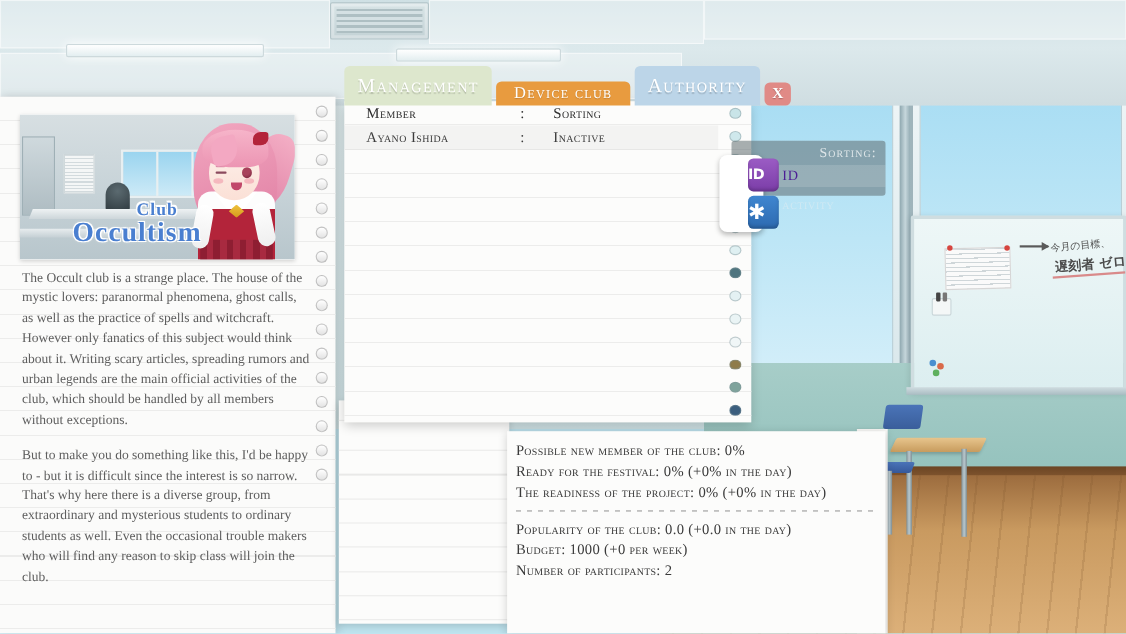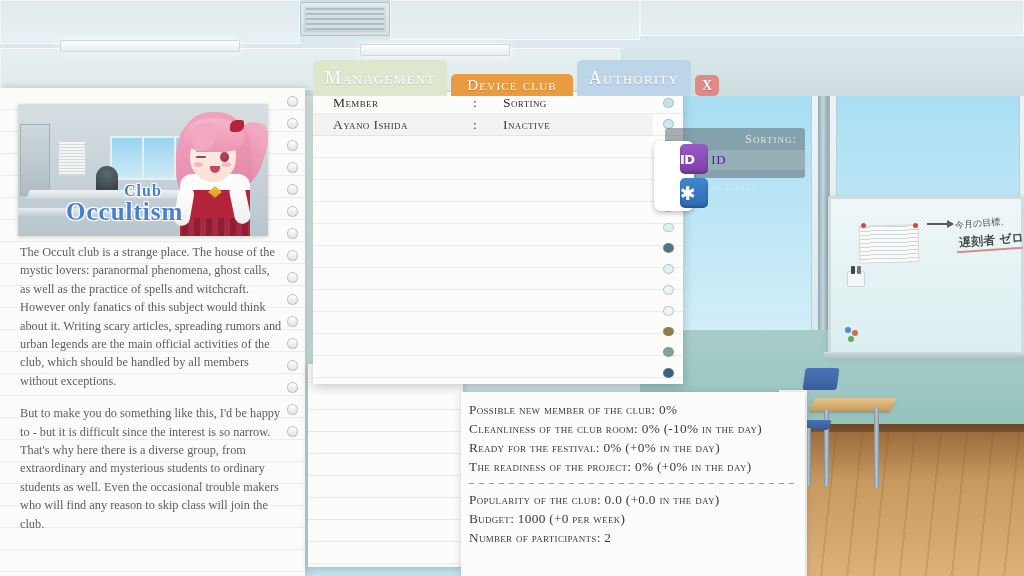--- a/index.html
+++ b/index.html
@@ -629,21 +629,20 @@
     <span>ID</span>
   </div>
   <div class="sort-btn sort-btn-act">
     <span>✱</span>
   </div>
 </div>
 
 <div id="stats-panel">
   <div>
     <div class="stat-line">Possible new member of the club: 0%</div>
-    <div class="stat-line">Cleanliness of the club room: 0% (-10% in the day)</div>
     <div class="stat-line">Ready for the festival: 0% (+0% in the day)</div>
     <div class="stat-line">The readiness of the project: 0% (+0% in the day)</div>
   </div>
   <div class="stat-divider"></div>
   <div>
     <div class="stat-line">Popularity of the club: 0.0 (+0.0 in the day)</div>
     <div class="stat-line">Budget: 1000 (+0 per week)</div>
     <div class="stat-line">Number of participants: 2</div>
   </div>
 </div>

